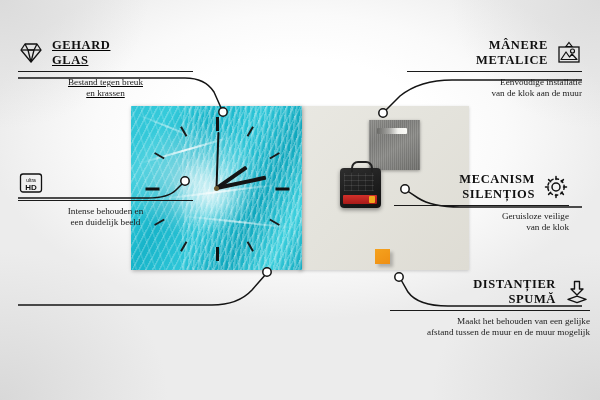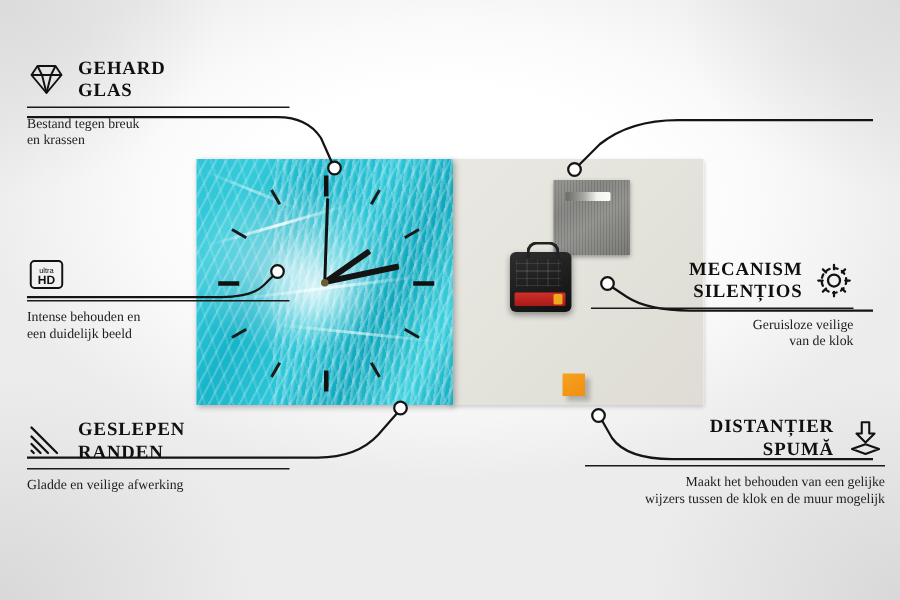--- a/index.html
+++ b/index.html
@@ -85,21 +85,21 @@
   .spacer{position:absolute;left:76px;top:143px;width:15px;height:15px;
     background:linear-gradient(150deg,#f5a21e 0%,#ef8f12 100%);
     box-shadow:3px 3px 3px rgba(0,0,0,.22);}
 
   
   .label{position:absolute;}
   .title{font-weight:700;letter-spacing:.6px;color:#101010;font-size:12.5px;line-height:14.5px;text-transform:uppercase;white-space:pre-line;}
   .rule{height:1px;background:#1a1a1a;}
   .desc{font-size:9.2px;line-height:11.2px;color:#1c1c1c;white-space:pre-line;}
   .lbl-left .title{text-align:left;}
-  .lbl-left .desc{text-align:left;}
+  .lbl-left .desc{text-align:center;}
   .lbl-right .title{text-align:right;}
   .lbl-right .desc{text-align:right;}
   .row{display:flex;align-items:center;gap:8px;}
   .row.right{justify-content:flex-end;}
   .ico{width:26px;height:26px;flex:0 0 26px;display:block;}
   svg{display:block;overflow:visible;}
   #wires{position:absolute;left:0;top:0;width:600px;height:400px;pointer-events:none;}
 </style>
 </head>
 <body>
@@ -168,21 +168,21 @@
     <g fill="#ffffff" stroke="#141414" stroke-width="1.5">
       <circle cx="223" cy="112" r="4.2"></circle>
       <circle cx="185" cy="181" r="4.2"></circle>
       <circle cx="267" cy="272" r="4.2"></circle>
       <circle cx="383" cy="113" r="4.2"></circle>
       <circle cx="405" cy="189" r="4.2"></circle>
       <circle cx="399" cy="277" r="4.2"></circle>
     </g>
   </svg>
 
-  <div class="label lbl-left" style="left:18px;top:38px;width:175px;">
+  <div class="label lbl-left" style="left:18px;top:38px;width:175px;text-decoration:underline;">
     <div class="row">
       <span class="ico">
         <svg viewBox="0 0 26 26" width="26" height="26">
             <g fill="none" stroke="#111" stroke-width="1.3" stroke-linejoin="round">
           <path d="M3,10 L7,4 L19,4 L23,10 L13,22 Z"></path>
               <path d="M3,10 L23,10"></path>
               <path d="M7,4 L10,10 L13,22"></path>
               <path d="M19,4 L16,10 L13,22"></path>
               <path d="M10,10 L16,10"></path>
         </g>
@@ -204,39 +204,38 @@
           <text x="13" y="12" font-family="Liberation Sans, sans-serif" font-size="5" text-anchor="middle" fill="#111">ultra</text>
           <text x="13" y="19.5" font-family="Liberation Sans, sans-serif" font-size="8" font-weight="bold" text-anchor="middle" fill="#111">HD</text>
         </svg>
       </span>
     </div>
     <div class="rule" style="margin:4px 0 5px 0;width:100%;"></div>
     <div class="desc">Intense behouden en
 een duidelijk beeld</div>
   </div>
 
-  <div class="label lbl-left" style="left:18px;top:279px;width:175px;">
-    <div class="row">
-      <span class="ico">
-        <svg viewBox="0 0 26 26" width="26" height="26">
-            <g stroke="#111" stroke-width="1.5" stroke-linecap="round">
-          <line x1="3" y1="4" x2="20" y2="21"></line>
-              <line x1="3" y1="10" x2="14" y2="21"></line>
-              <line x1="3" y1="15" x2="9" y2="21"></line>
-              <line x1="3" y1="19.5" x2="4.5" y2="21"></line>
-        </g>
-          </svg>
-      </span>
-      <span class="title">GESLEPEN
-RANDEN</span>
-    </div>
-    <div class="rule" style="margin:4px 0 5px 0;width:100%;"></div>
-    <div class="desc">Gladde en veilige afwerking</div>
-  </div>
-
+
+  <div class="label lbl-right" style="left:407px;top:38px;width:175px;">
+    <div class="row right">
+      <span class="title">MÂNERE
+METALICE</span>
+      <span class="ico">
+        <svg viewBox="0 0 26 26" width="26" height="26">
+          <path d="M13,2.5 L16,6.5 L10,6.5 Z" fill="none" stroke="#111" stroke-width="1.2"></path>
+          <rect x="3" y="7" width="20" height="15" fill="none" stroke="#111" stroke-width="1.3"></rect>
+          <path d="M5,19.5 L10,12 L13.5,17 L16,14 L21,19.5 Z" fill="none" stroke="#111" stroke-width="1.2" stroke-linejoin="round"></path>
+          <circle cx="16.5" cy="11" r="2" fill="none" stroke="#111" stroke-width="1.2"></circle>
+        </svg>
+      </span>
+    </div>
+    <div class="rule" style="margin:4px 0 5px 0;width:100%;"></div>
+    <div class="desc">Eenvoudige installatie
+van de klok aan de muur</div>
+  </div>
 
   <div class="label lbl-right" style="left:394px;top:172px;width:175px;">
     <div class="row right">
       <span class="title">MECANISM
 SILENȚIOS</span>
       <span class="ico">
         <svg viewBox="0 0 26 26" width="26" height="26">
             <g fill="none" stroke="#111" stroke-width="1.5" stroke-linecap="round">
           <circle cx="13" cy="13" r="4"></circle>
           <path d="M13,2.5 L13,5.5 M13,20.5 L13,23.5 M2.5,13 L5.5,13 M20.5,13 L23.5,13 M5.6,5.6 L7.7,7.7 M18.3,18.3 L20.4,20.4 M5.6,20.4 L7.7,18.3 M18.3,7.7 L20.4,5.6"></path>
@@ -258,16 +257,16 @@
         <svg viewBox="0 0 26 26" width="26" height="26">
             <g fill="none" stroke="#111" stroke-width="1.4" stroke-linejoin="round">
           <path d="M10.5,2.5 L15.5,2.5 L15.5,10 L19,10 L13,16 L7,10 L10.5,10 Z"></path>
           <path d="M13,17.2 L22,20.4 L13,23.6 L4,20.4 Z"></path>
         </g>
           </svg>
       </span>
     </div>
     <div class="rule" style="margin:4px 0 5px 0;width:100%;"></div>
     <div class="desc">Maakt het behouden van een gelijke
-wijzers tussen de klok en de muur mogelijk</div>
+afstand tussen de muur en de muur mogelijk</div>
   </div>
 
 </div>
 
 </body></html>

